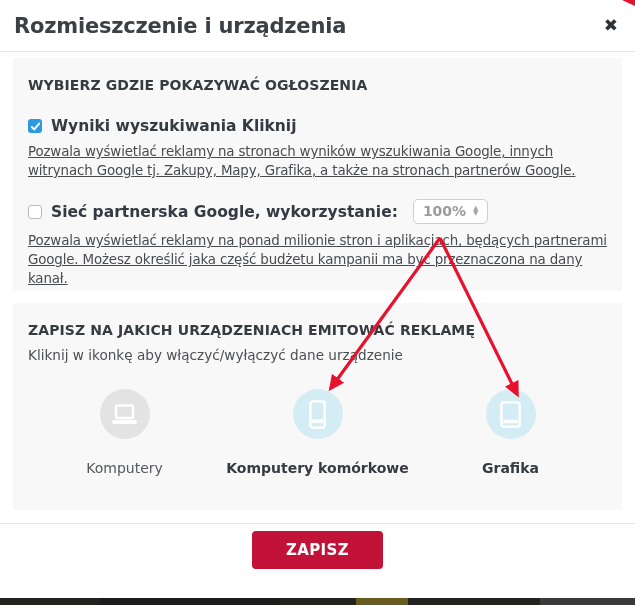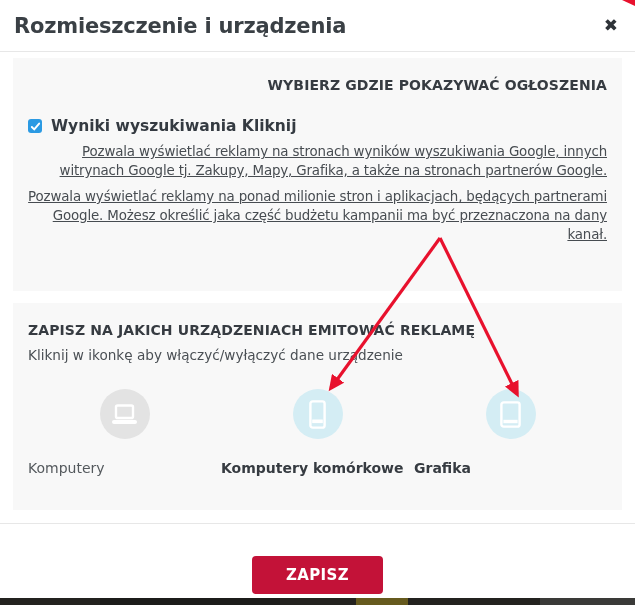--- a/index.html
+++ b/index.html
@@ -11,50 +11,50 @@
   .modal{position:relative;width:635px;height:598px;background:#fff;box-sizing:border-box;}
   .modal-header{
     height:52px;box-sizing:border-box;border-bottom:1px solid #e7e7e7;
     display:flex;align-items:center;justify-content:space-between;
     padding:0 17px 0 14px;
   }
   .modal-title{font-size:21px;font-weight:bold;color:#3a4045;margin:0;letter-spacing:-0.2px;}
   .close-btn{font-size:17px;font-weight:bold;color:#2e3338;cursor:pointer;line-height:1;}
   .modal-body{padding:6px 13px 0;}
   .section{background:#f8f8f8;padding:19px 15px;box-sizing:border-box;}
-  .section-a{height:233px;margin-bottom:12px;text-align:right;}
+  .section-a{height:233px;margin-bottom:12px;}
   .section-b{height:207px;}
   .section-heading{font-size:14px;font-weight:bold;color:#363b41;margin:0;letter-spacing:0.1px;}
   .section-a .section-heading{margin-bottom:24px;}
   .cb-row{display:flex;align-items:center;gap:9px;}
   .checkbox{width:14px;height:14px;border-radius:3px;box-sizing:border-box;flex:0 0 auto;
     display:flex;align-items:center;justify-content:center;cursor:pointer;}
   .checkbox.checked{background:#2b9ae3;}
   .checkbox.unchecked{background:#ffffff;border:1px solid #b6babd;}
   .cb-label{font-size:15.5px;font-weight:bold;color:#343a41;}
   .desc{font-size:13.4px;color:#474c51;line-height:1.42;margin:7px 0 0;letter-spacing:-0.15px;max-width:585px;text-decoration:underline;}
   .row2{margin-top:19px;}
   .stepper{
     display:inline-flex;align-items:center;gap:7px;margin-left:6px;
     border:1px solid #cfcfcf;border-radius:5px;background:#fff;
     padding:3px 9px 4px;color:#9b9b9b;font-size:14px;font-weight:bold;cursor:pointer;
   }
   .spin{display:flex;flex-direction:column;color:#a2a2a2;font-size:6.5px;line-height:0.85;}
   .sub-note{font-size:13.6px;color:#4a4f54;margin:9px 0 0;}
   .dev-row{display:flex;margin-top:26px;}
-  .dev-col{flex:1;}
+  .dev-col{flex:1;text-align:center;}
   .dev-circle{width:50px;height:50px;border-radius:50%;margin:0 auto;
     display:flex;align-items:center;justify-content:center;cursor:pointer;}
   .dev-circle.inactive{background:#e3e3e3;}
   .dev-circle.active{background:#d4edf4;}
   .dev-label{margin-top:21px;font-size:14px;}
   .dev-label.bold{font-weight:bold;color:#363b41;}
   .dev-label.reg{color:#54595d;}
   .modal-footer{border-top:1px solid #e7e7e7;margin-top:13px;height:65px;box-sizing:border-box;
-    padding-top:32px;text-align:center;background:#fff;}
+    padding-top:7px;text-align:center;background:#fff;}
   .save-btn{background:#c31238;color:#ffffff;border:none;border-radius:4px;
     font-family:inherit;font-size:15px;font-weight:bold;letter-spacing:0.4px;
     padding:10px 34px;cursor:pointer;}
   .page-behind{position:absolute;left:0;bottom:0;width:635px;height:7px;background:#23221f;overflow:hidden;}
   .pb-olive{position:absolute;left:356px;top:0;width:52px;height:7px;background:#665a1e;}
   .pb-gray{position:absolute;left:540px;top:0;width:95px;height:7px;background:#3a3a38;}
   .pb-dark{position:absolute;left:100px;top:0;width:180px;height:7px;background:#1c1c1a;}
   .corner-red{position:absolute;top:0;right:0;width:13px;height:6px;background:#e8112d;
     clip-path:polygon(0 0,100% 0,100% 100%);}
   #arrow-svg{position:absolute;left:0;top:0;width:635px;height:605px;pointer-events:none;}
@@ -77,20 +77,31 @@
       <div class="cb-row">
         <span class="checkbox checked">
           <svg width="11" height="11" viewBox="0 0 12 12">
             <polyline points="2,6.5 4.6,9.2 10,2.8" fill="none" stroke="#ffffff" stroke-width="2.1" stroke-linecap="round" stroke-linejoin="round"></polyline>
           </svg>
         </span>
         <span class="cb-label">Wyniki wyszukiwania Kliknij</span>
       </div>
       <p class="desc">Pozwala wyświetlać reklamy na stronach wyników wyszukiwania Google, innych witrynach Google tj. Zakupy, Mapy, Grafika, a także na stronach partnerów Google.</p>
 
+      <div class="cb-row row2">
+        <span class="checkbox unchecked"></span>
+        <span class="cb-label">Sieć partnerska Google, wykorzystanie:</span>
+        <span class="stepper">
+          <span>100%</span>
+          <span class="spin">
+              <span>▲</span>
+              <span>▼</span>
+            </span>
+        </span>
+      </div>
       <p class="desc">Pozwala wyświetlać reklamy na ponad milionie stron i aplikacjach, będących partnerami Google. Możesz określić jaka część budżetu kampanii ma być przeznaczona na dany kanał.</p>
     </div>
 
     <div class="section section-b">
       <h2 class="section-heading">ZAPISZ NA JAKICH URZĄDZENIACH EMITOWAĆ REKLAMĘ</h2>
       <p class="sub-note">Kliknij w ikonkę aby włączyć/wyłączyć dane urządzenie</p>
 
       <div class="dev-row">
 
         <div class="dev-col">

